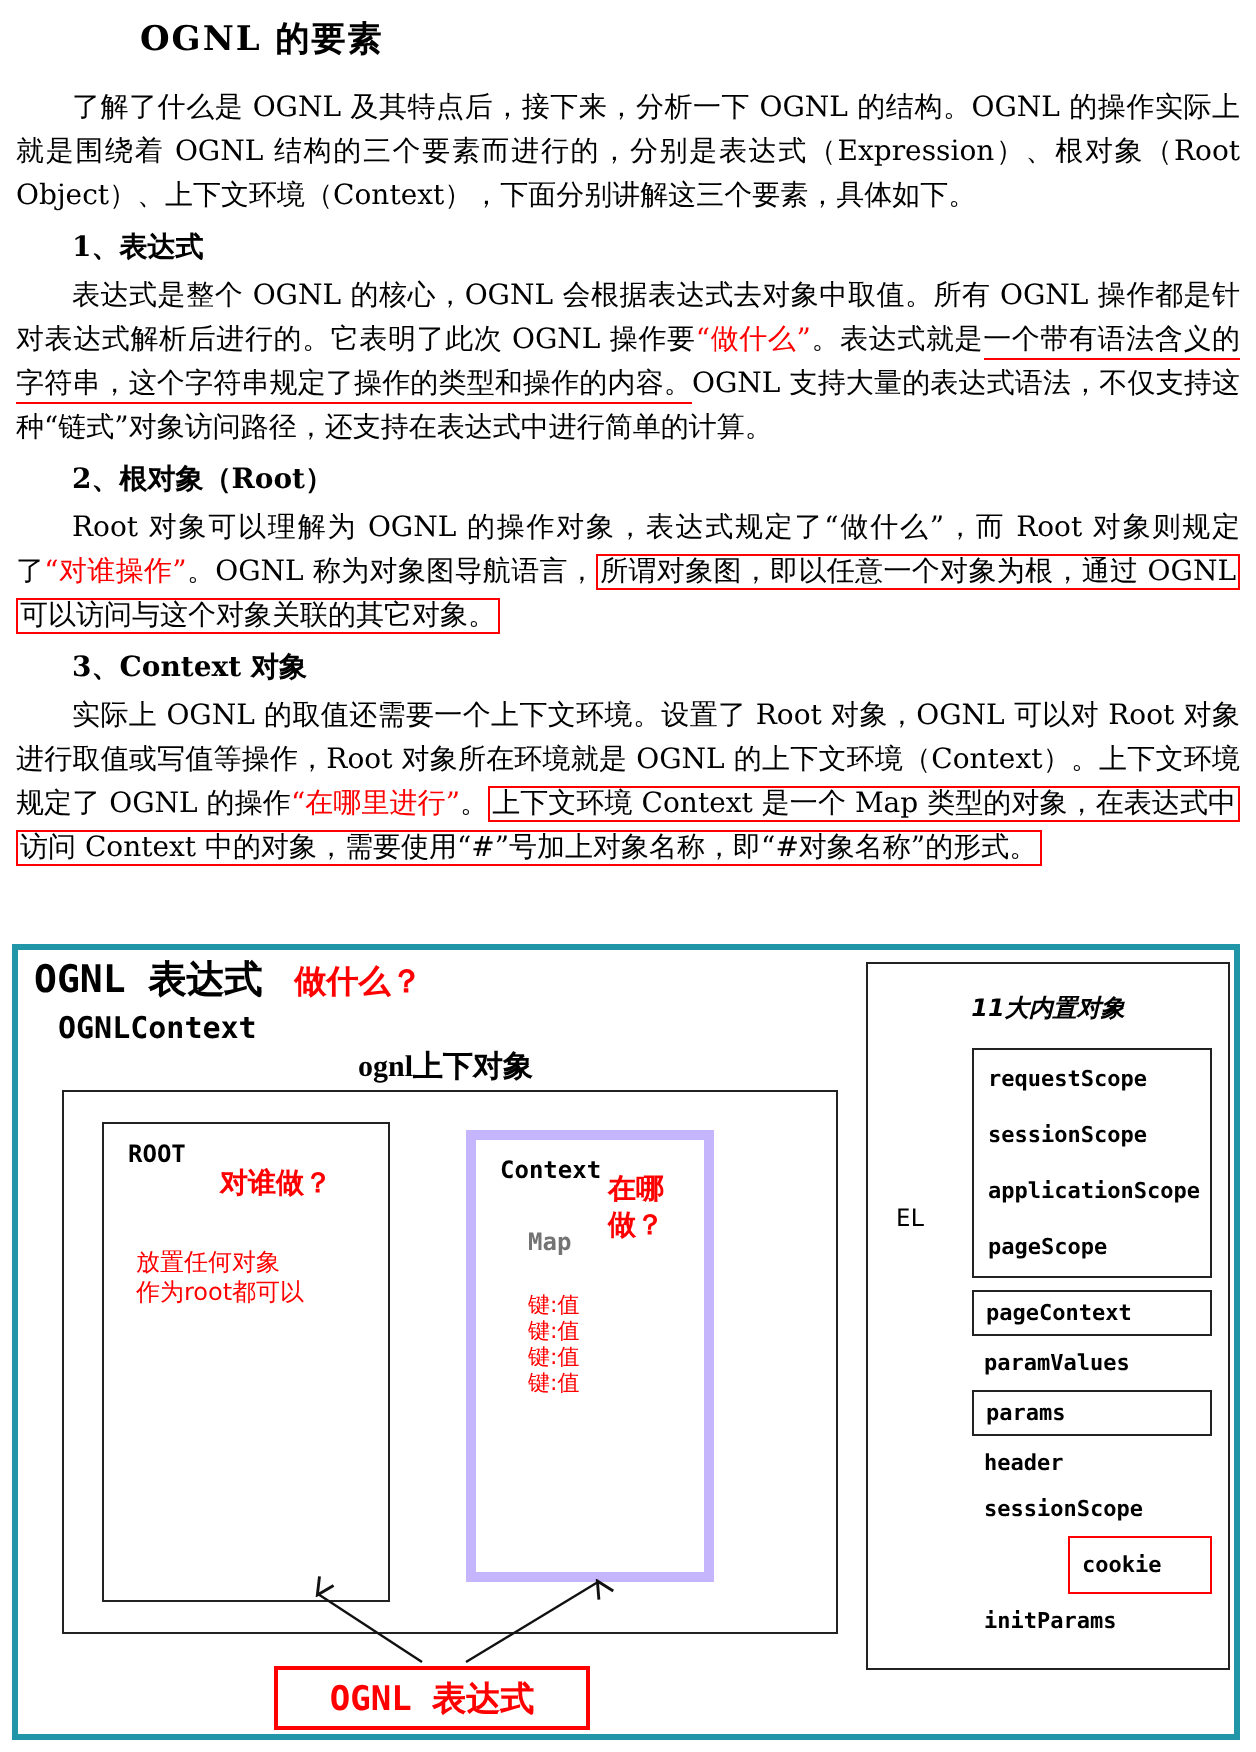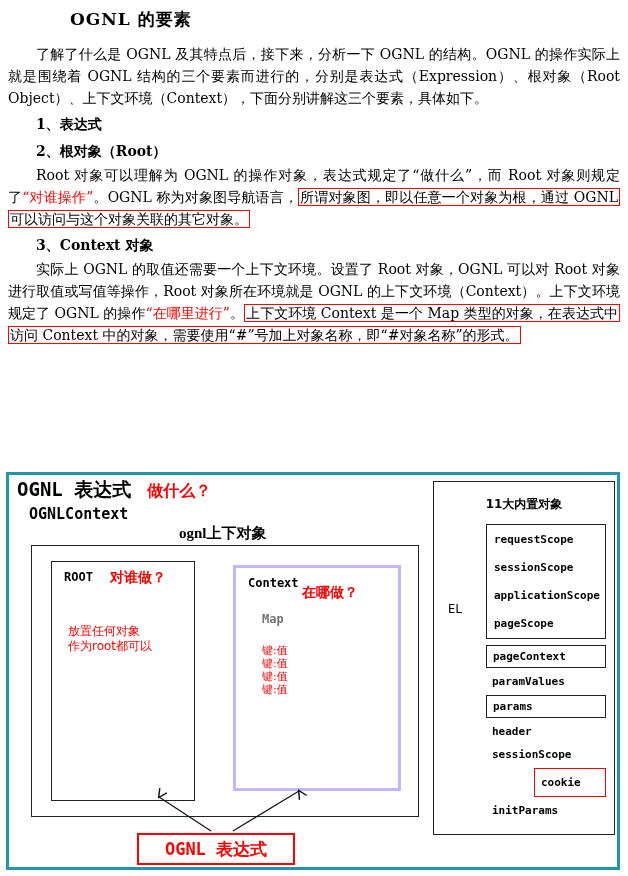--- a/index.html
+++ b/index.html
@@ -24,38 +24,38 @@
     position:absolute; left:6px; top:472px; width:614px; height:398px;
     border:3px solid #2196a8; background:#fff;
   }
   .dg-header { position:absolute; left:8px; top:2px; white-space:nowrap; }
   .dg-title { font-family:"DejaVu Sans Mono", monospace; font-weight:bold; font-size:19px; }
   .dg-q { color:#ff0000; font-weight:bold; font-size:16px; margin-left:16px; font-family:"DejaVu Sans", sans-serif; }
   .dg-ognlcontext { position:absolute; left:20px; top:30px; font-weight:bold; font-size:15px; font-family:"DejaVu Sans Mono", monospace; }
   .dg-ognlobj { position:absolute; left:150px; top:49px; font-weight:bold; font-size:15px; font-family:Liberation Serif, serif;margin-left:20px; }
   .main-rect { position:absolute; left:22px; top:70px; width:388px; height:272px; border:1px solid #222; background:#fff; }
   .root-rect { position:absolute; left:42px; top:86px; width:144px; height:240px; border:1px solid #222; background:#fff; }
-  .ctx-rect  { position:absolute; left:224px; top:90px; width:168px; height:226px; border:3px solid #c4b5fd; background:#fff; }
+  .ctx-rect  { position:absolute; left:224px; top:90px; width:124px; height:226px; border:5px solid #c4b5fd; background:#fff; }
   .rect-label { position:absolute; left:12px; top:8px; font-family:"DejaVu Sans Mono", monospace; font-size:12px; font-weight:bold; }
   .q-red { color:#ff0000; font-weight:bold; font-size:14px; font-family:"DejaVu Sans", sans-serif; }
-  .root-q { position:absolute; left:58px; top:7px; }
+  .root-q { position:absolute; left:58px; top:21px; }
   .ctx-q { position:absolute; left:66px; top:16px; }
   .root-content { position:absolute; left:16px; top:62px; color:#ff0000; font-size:12px; line-height:15px; font-family:"DejaVu Sans", sans-serif; }
   .ctx-map { position:absolute; left:26px; top:44px; color:#737373; font-weight:bold; font-size:12px; font-family:"DejaVu Sans Mono", monospace;text-align:right; }
   .ctx-entries { position:absolute; left:26px; top:76px; color:#ff0000; font-size:11px; line-height:13px; font-family:"DejaVu Sans", sans-serif; }
   .bottom-box {
     position:absolute; left:128px; top:358px; width:158px; height:32px;
     border:2px solid #ff0000; color:#ff0000; font-weight:bold; font-size:17px;
     font-family:"DejaVu Sans Mono", monospace;
     display:flex; align-items:center; justify-content:center; background:#fff;
   }
   .arrows { position:absolute; left:0; top:0; pointer-events:none; }
   
   .el-panel { position:absolute; left:424px; top:6px; width:182px; height:354px; border:1px solid #222; background:#fff; }
-  .el-title { text-align:center; font-weight:bold; font-size:12px; font-family:"DejaVu Sans", sans-serif; margin-top:14px; }
+  .el-title { text-align:center; font-weight:bold; font-size:12px; font-family:"DejaVu Sans", sans-serif; margin-top:14px;font-style:italic; }
   .el-el { position:absolute; left:14px; top:120px; font-size:12px; font-family:"DejaVu Sans Mono", monospace; }
   .el-col {
     position:absolute; left:52px; top:42px; width:120px;
     display:flex; flex-direction:column; gap:4px;
     font-family:"DejaVu Sans Mono", monospace; font-weight:bold; font-size:11px;
   }
   .scope-group { border:1px solid #222; padding:8px 7px; display:flex; flex-direction:column; gap:15px; margin-bottom:2px; }
   .el-item { padding:3px 6px; }
   .el-item.boxed { border:1px solid #222; padding:4px 6px; }
   .el-item.elred { border:1px solid #ff0000; padding:7px 6px;margin-left:48px; }
@@ -63,20 +63,21 @@
 </head>
 <body>
 
 <div class="doc">
   <h1 class="doc-title">OGNL 的要素</h1>
 
   <p class="para"><span>了解了什么是 OGNL 及其特点后，接下来，分析一下 OGNL 的结构。OGNL 的操作实际上就是围绕着 OGNL 结构的三个要素而进行的，分别是表达式（Expression）、根对象（Root Object）、上下文环境（Context），下面分别讲解这三个要素，具体如下。</span></p>
 
   <p class="subhead">1、表达式</p>
 
+  <p class="para"><span>表达式是整个 OGNL 的核心，OGNL 会根据表达式去对象中取值。所有 OGNL 操作都是针对表达式解析后进行的。它表明了此次 OGNL 操作要</span><span class="red">“做什么”</span><span>。表达式就是</span><span class="u-red">一个带有语法含义的字符串，这个字符串规定了操作的类型和操作的内容。</span><span>OGNL 支持大量的表达式语法，不仅支持这种“链式”对象访问路径，还支持在表达式中进行简单的计算。</span></p>
 
   <p class="subhead">2、根对象（Root）</p>
 
   <p class="para"><span>Root 对象可以理解为 OGNL 的操作对象，表达式规定了“做什么”，而 Root 对象则规定了</span><span class="red">“对谁操作”</span><span>。OGNL 称为对象图导航语言，</span><span class="inline-redbox">所谓对象图，即以任意一个对象为根，通过 OGNL 可以访问与这个对象关联的其它对象。</span></p>
 
   <p class="subhead">3、Context 对象</p>
 
   <p class="para"><span>实际上 OGNL 的取值还需要一个上下文环境。设置了 Root 对象，OGNL 可以对 Root 对象进行取值或写值等操作，Root 对象所在环境就是 OGNL 的上下文环境（Context）。上下文环境规定了 OGNL 的操作</span><span class="red">“在哪里进行”</span><span>。</span><span class="inline-redbox">上下文环境 Context 是一个 Map 类型的对象，在表达式中访问 Context 中的对象，需要使用“#”号加上对象名称，即“#对象名称”的形式。</span></p>
 </div>
 

